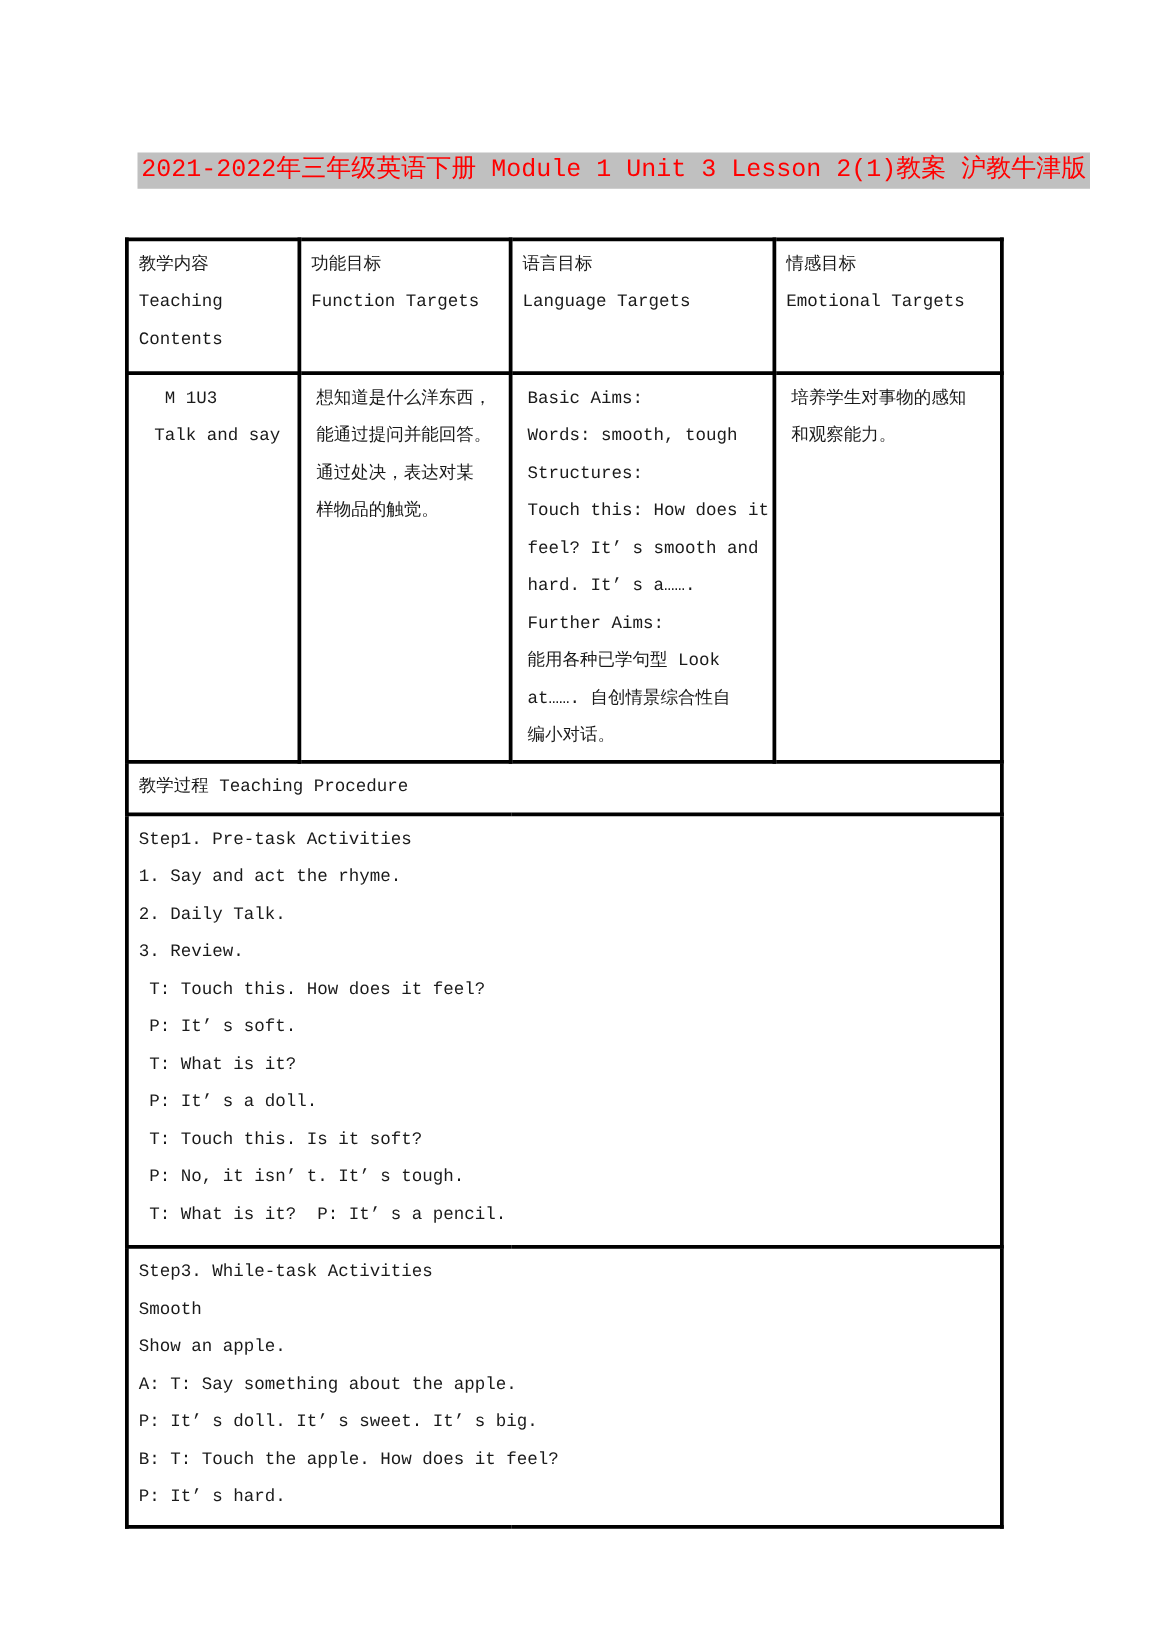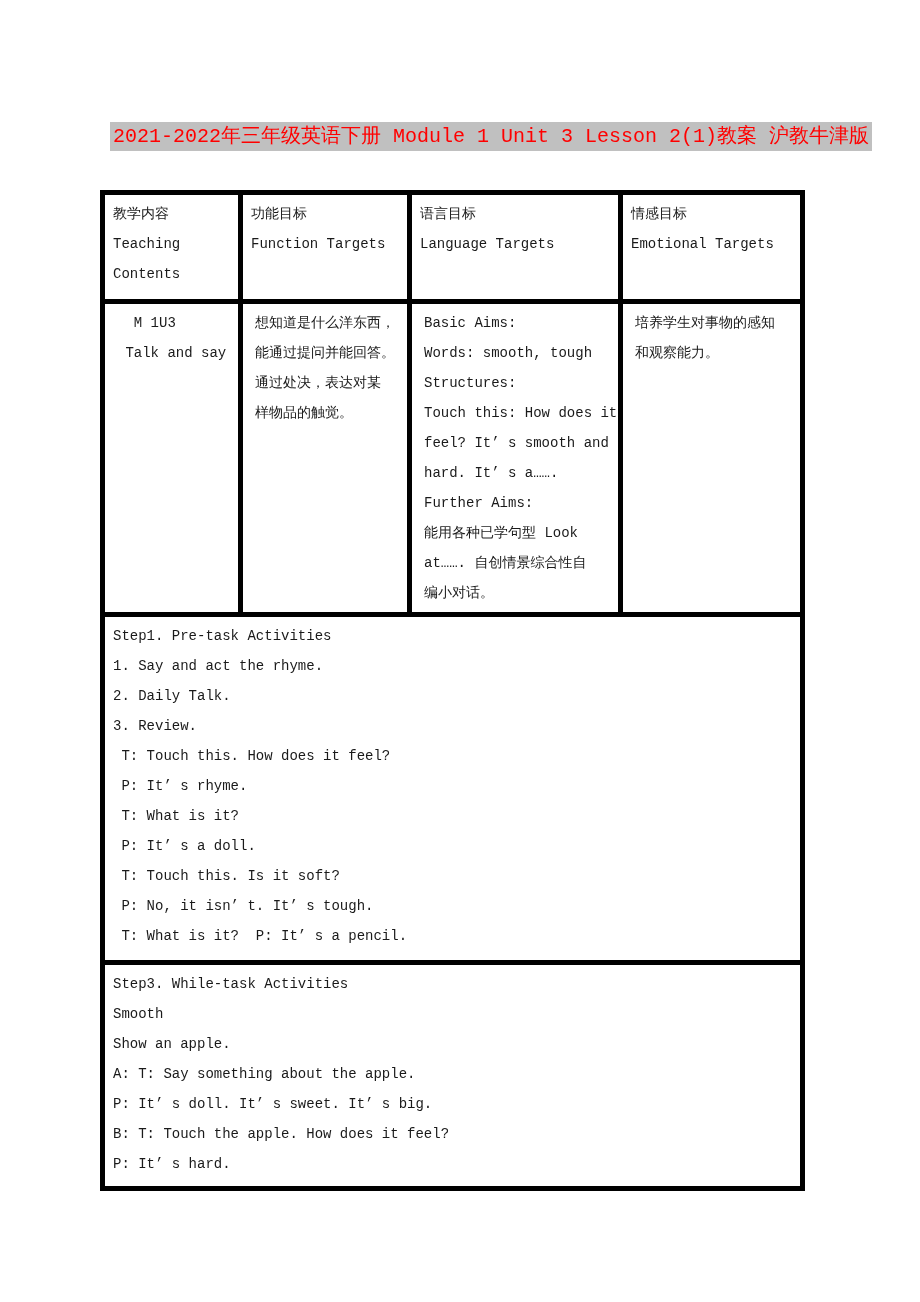--- a/index.html
+++ b/index.html
@@ -31,21 +31,21 @@
   }
   table.lesson {
     position: absolute;
     left: 100px;
     top: 190px;
     width: 700px;
     border-collapse: collapse;
     table-layout: fixed;
   }
   table.lesson td {
-    border: 5px solid #000000;
+    border: 3px solid #000000;
     vertical-align: top;
     padding: 4px 8px 0 8px;
     font-size: 14px;
     overflow: hidden;
   }
   tr.row-header td   { height: 100px; }
   tr.row-lesson td   { height: 304px; padding-left: 12px; }
   tr.row-proc td     { height: 35px;  }
   tr.row-step1 td    { height: 339px; }
   tr.row-step3 td    { height: 217px; margin-top: 26px; }
@@ -112,29 +112,34 @@
             <div class="line">能用各种已学句型 Look</div>
             <div class="line">at……. 自创情景综合性自</div>
             <div class="line">编小对话。</div>
           </td>
       <td>
             <div class="line">培养学生对事物的感知</div>
             <div class="line">和观察能力。</div>
           </td>
     </tr>
 
+    <tr class="row-proc">
+      <td colspan="4">
+        <div class="line">教学过程 Teaching Procedure</div>
+      </td>
+    </tr>
 
     <tr class="row-step1">
       <td colspan="4">
             <div class="line">Step1. Pre-task Activities</div>
             <div class="line">1. Say and act the rhyme.</div>
             <div class="line">2. Daily Talk.</div>
             <div class="line">3. Review.</div>
             <div class="line"> T: Touch this. How does it feel?</div>
-            <div class="line"> P: It’ s rhyme.</div>
+            <div class="line"> P: It’ s soft.</div>
             <div class="line"> T: What is it?</div>
             <div class="line"> P: It’ s a doll.</div>
             <div class="line"> T: Touch this. Is it soft?</div>
             <div class="line"> P: No, it isn’ t. It’ s tough.</div>
             <div class="line"> T: What is it?  P: It’ s a pencil.</div>
           </td>
     </tr>
 
     <tr class="row-step3">
       <td colspan="4">

